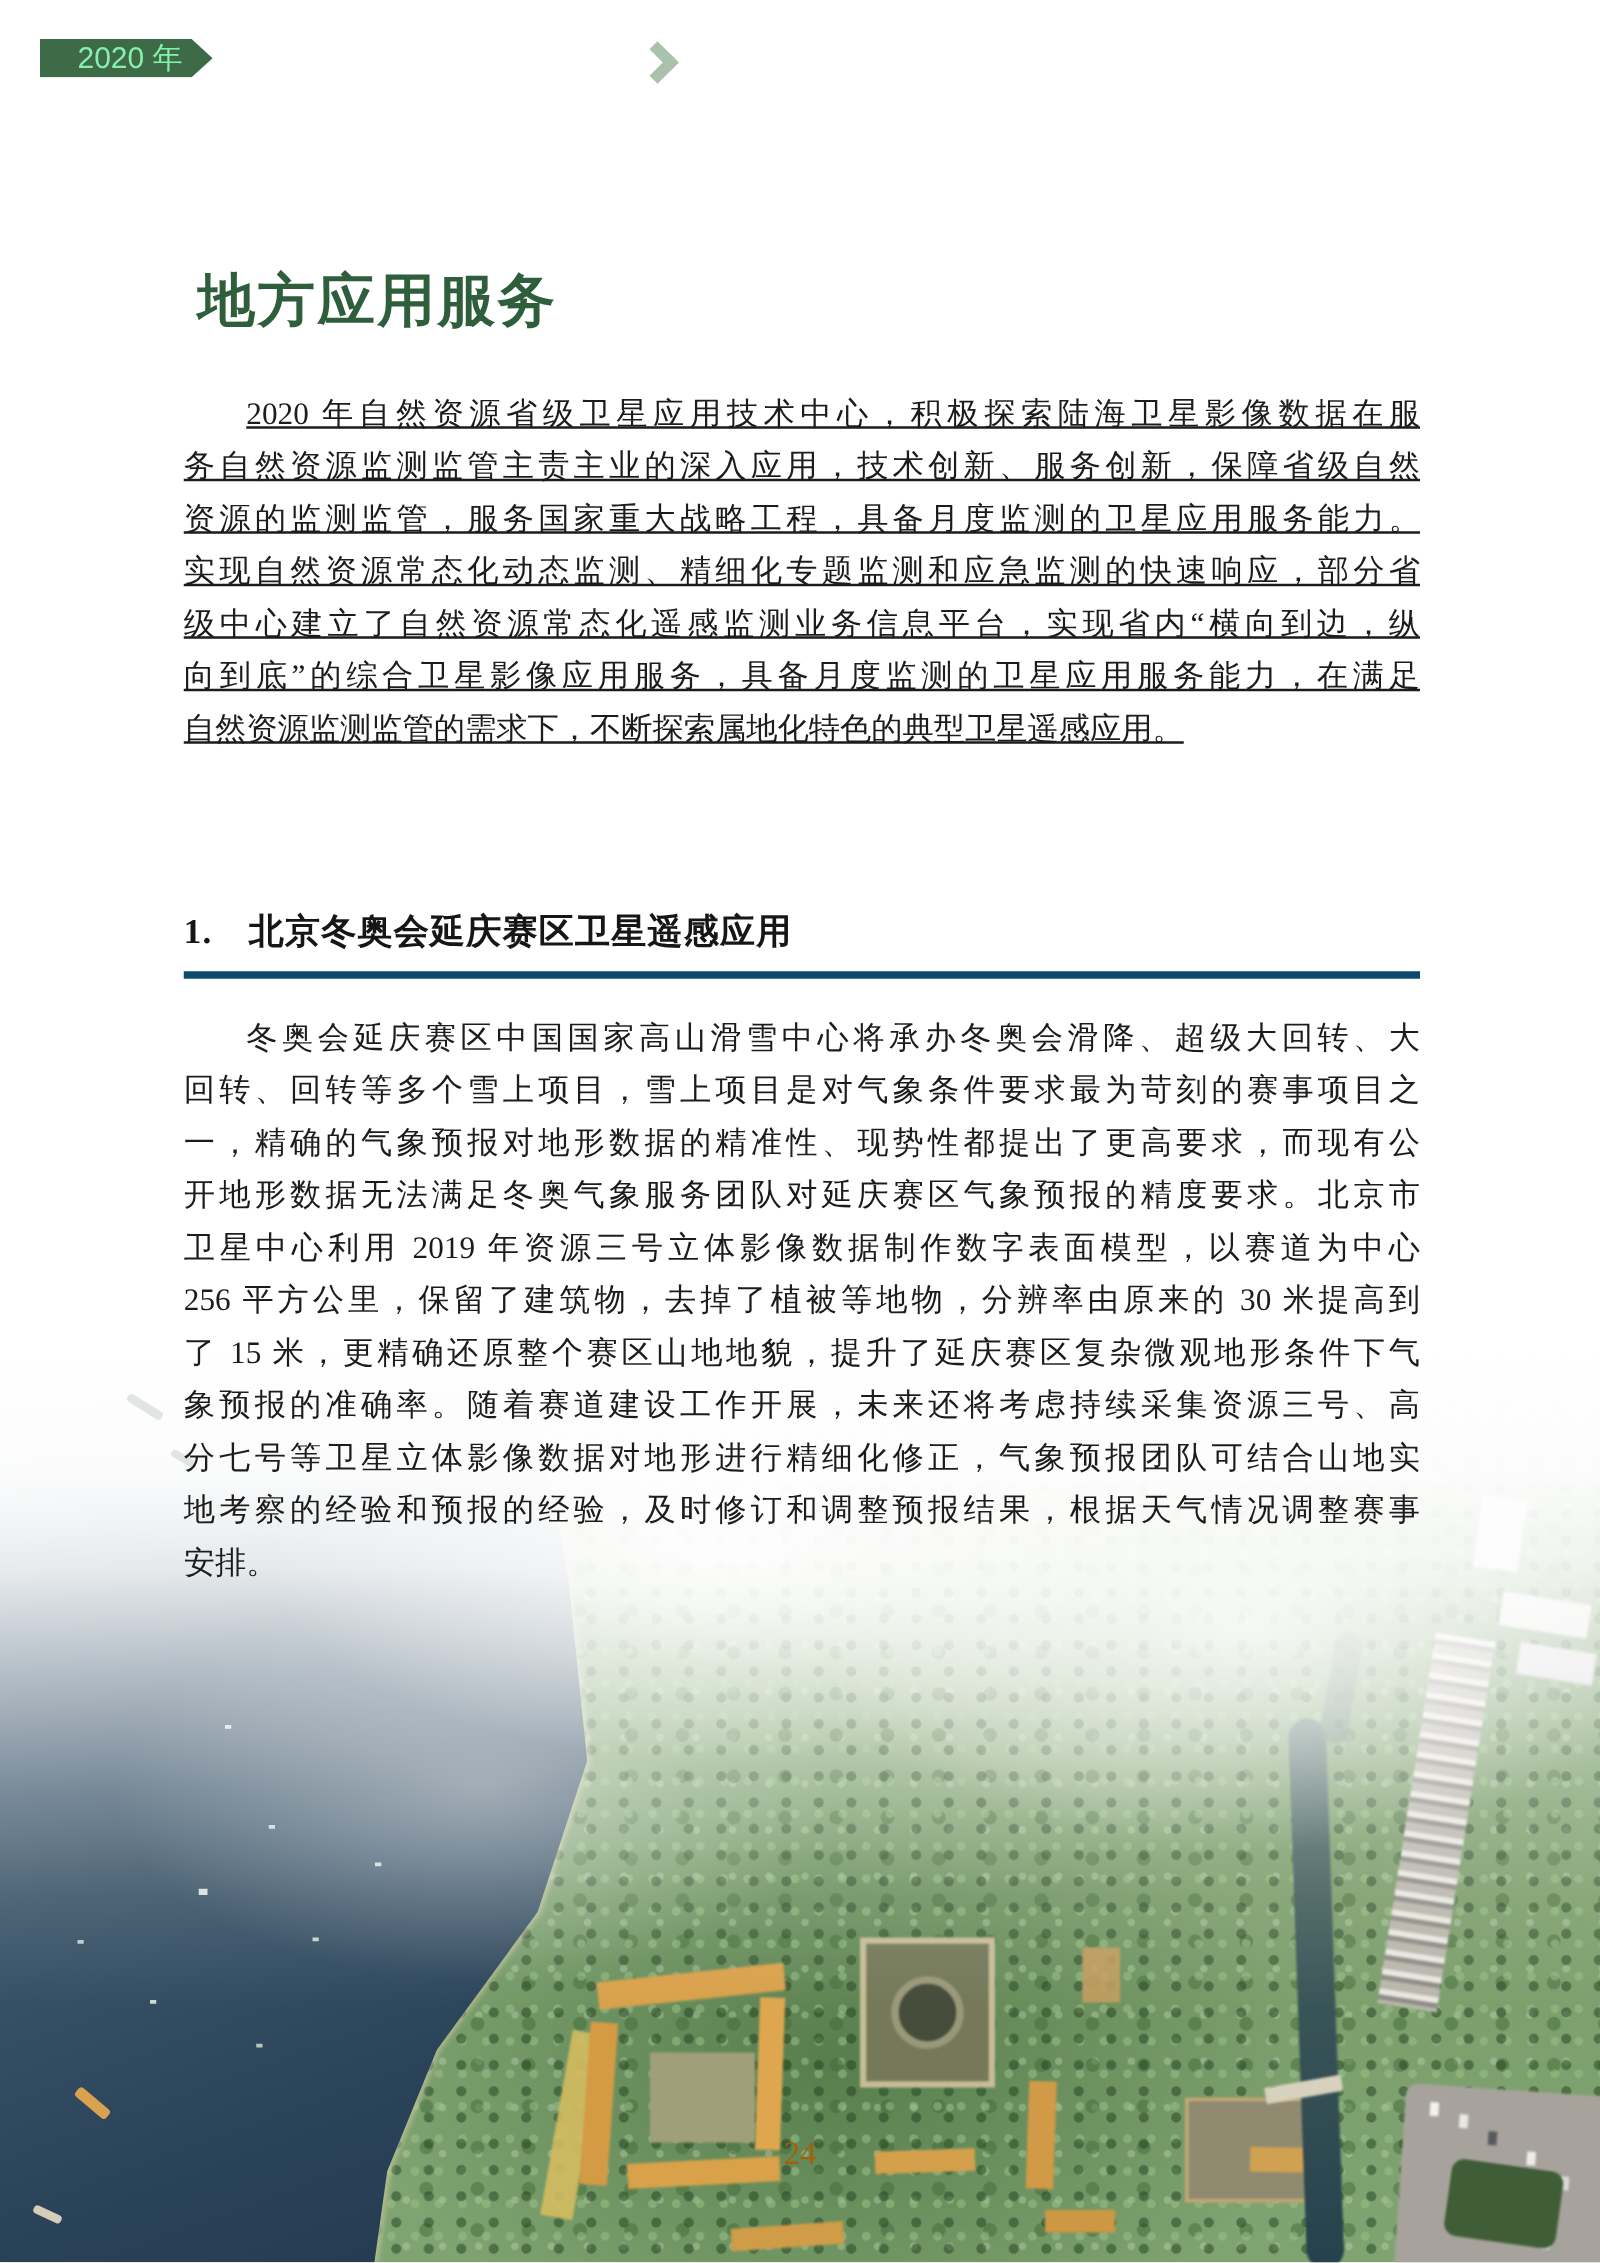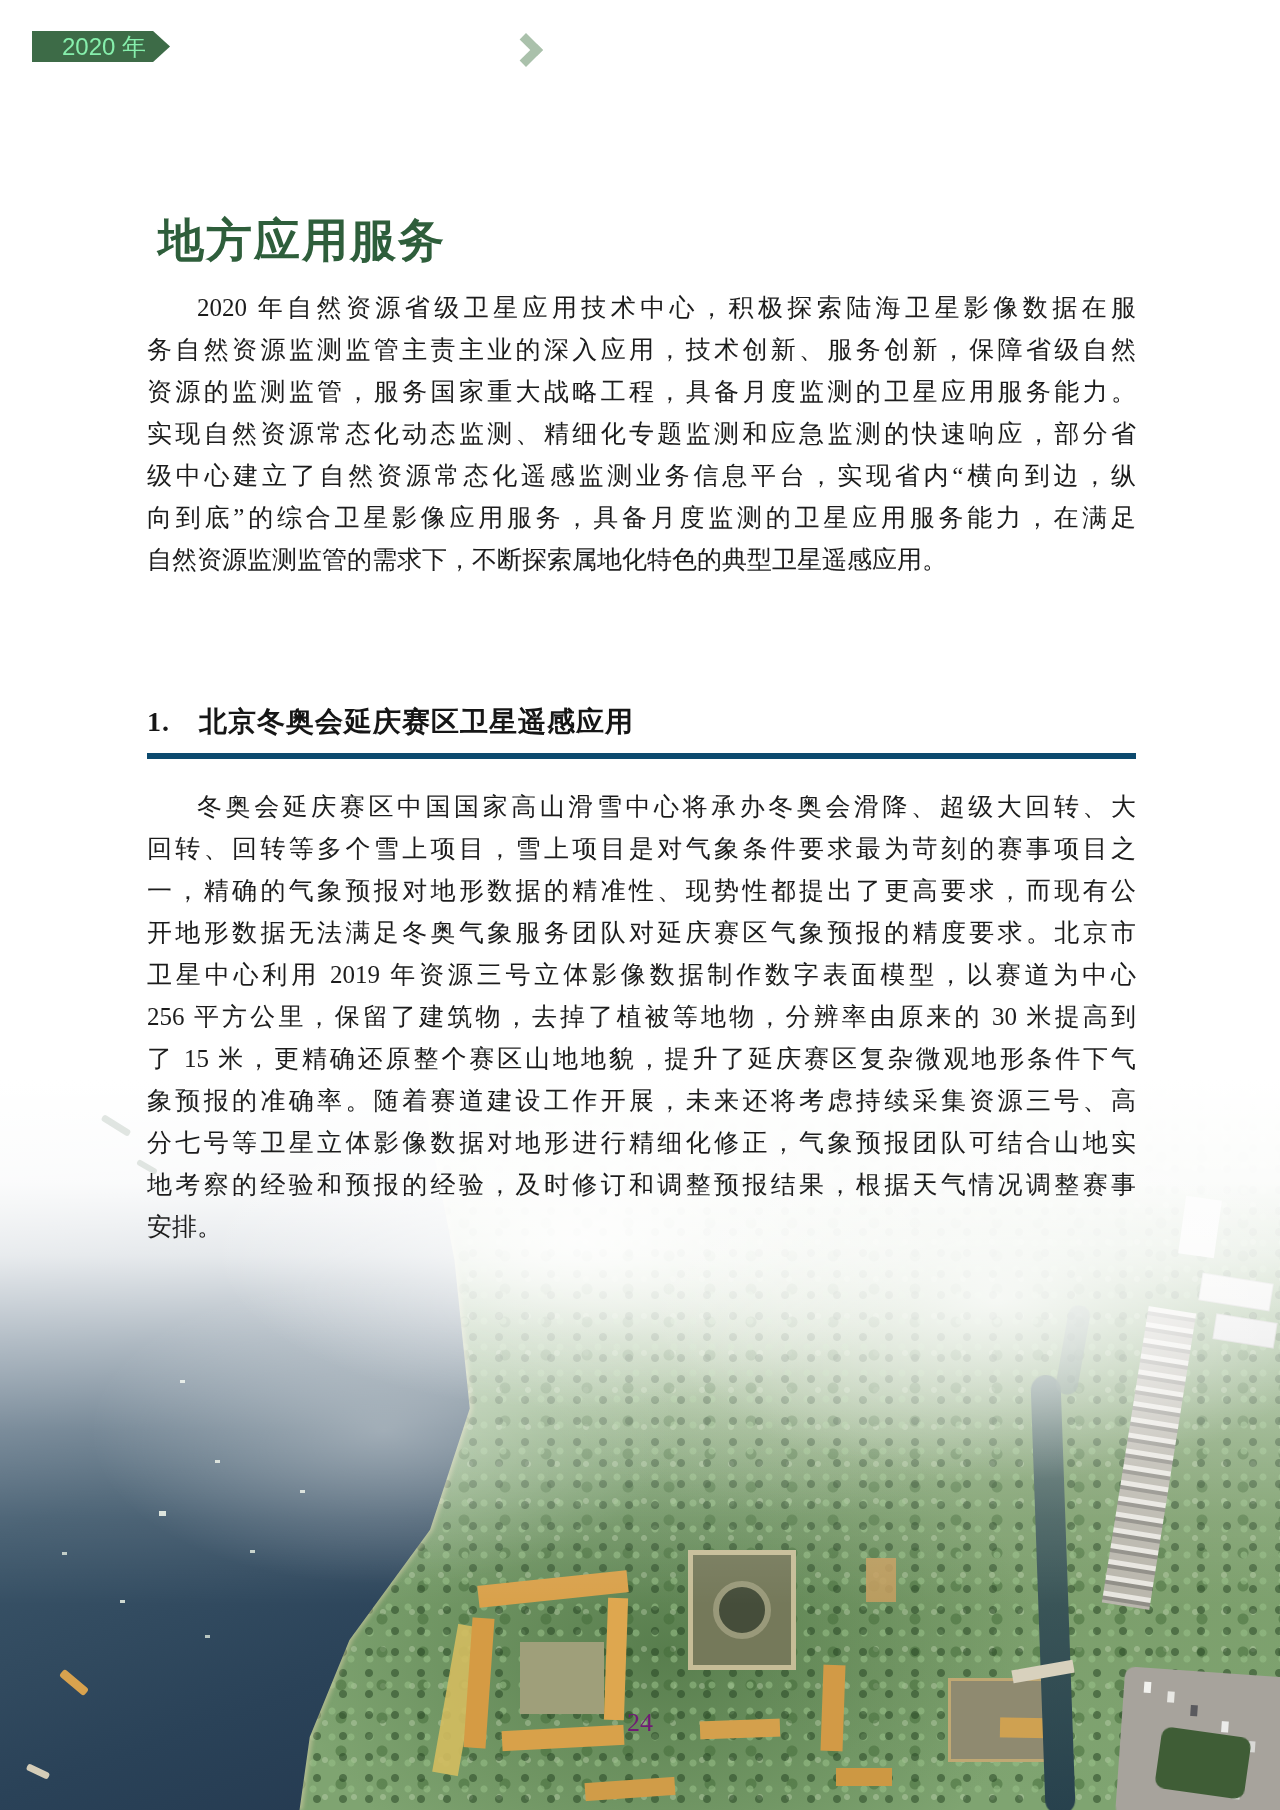--- a/index.html
+++ b/index.html
@@ -28,21 +28,21 @@
     transform:rotate(45deg);
   }
 
   
   .content{position:absolute;left:147px;top:0;width:989px;z-index:3;}
   h1.doc-title{
     margin:11px;padding:202px 0 0;font-size:46px;line-height:56px;font-weight:bold;
     color:#2e5e3b;letter-spacing:2px;
   }
   .para{margin:0;}
-  .p1{margin-top:18px;}
+  .p1{margin-top:42px;text-decoration:underline;}
   .p2{margin-top:27px;}
   .line{
     font-size:25px;line-height:42px;height:42px;
     text-align:justify;text-align-last:justify;text-justify:inter-character;
   }
   .line.first{text-indent:2em;}
   .line.last{text-align-last:left;}
   h2.sec-heading{
     margin:124px 0 0;font-size:28px;line-height:34px;font-weight:bold;letter-spacing:1px;
     padding-bottom:14px;border-bottom:6px solid #0c4a6e;color:#161616;
@@ -133,21 +133,21 @@
     background:
       radial-gradient(ellipse 500px 260px at 78% 30%, rgba(255,255,255,.75), transparent 70%),
       radial-gradient(ellipse 520px 240px at 45% 22%, rgba(255,255,255,.8), transparent 70%),
       radial-gradient(ellipse 420px 220px at 30% 48%, rgba(255,255,255,.35), transparent 70%),
       linear-gradient(to bottom,#fff 0%,rgba(255,255,255,.97) 14%,rgba(255,255,255,.85) 24%,
         rgba(255,255,255,.55) 36%,rgba(255,255,255,.28) 48%,rgba(255,255,255,.1) 60%,rgba(255,255,255,0) 72%);
   }
 
   .page-number{
     position:absolute;left:0;top:1708px;width:1280px;text-align:center;
-    font-size:26px;color:#701a75;z-index:6;
+    font-size:26px;color:#a16207;z-index:6;
   }
 </style>
 </head>
 <body>
 
 <div class="page">
 
   <div class="hdr-badge">2020 年</div>
   <span class="hdr-chevron"></span>
 

